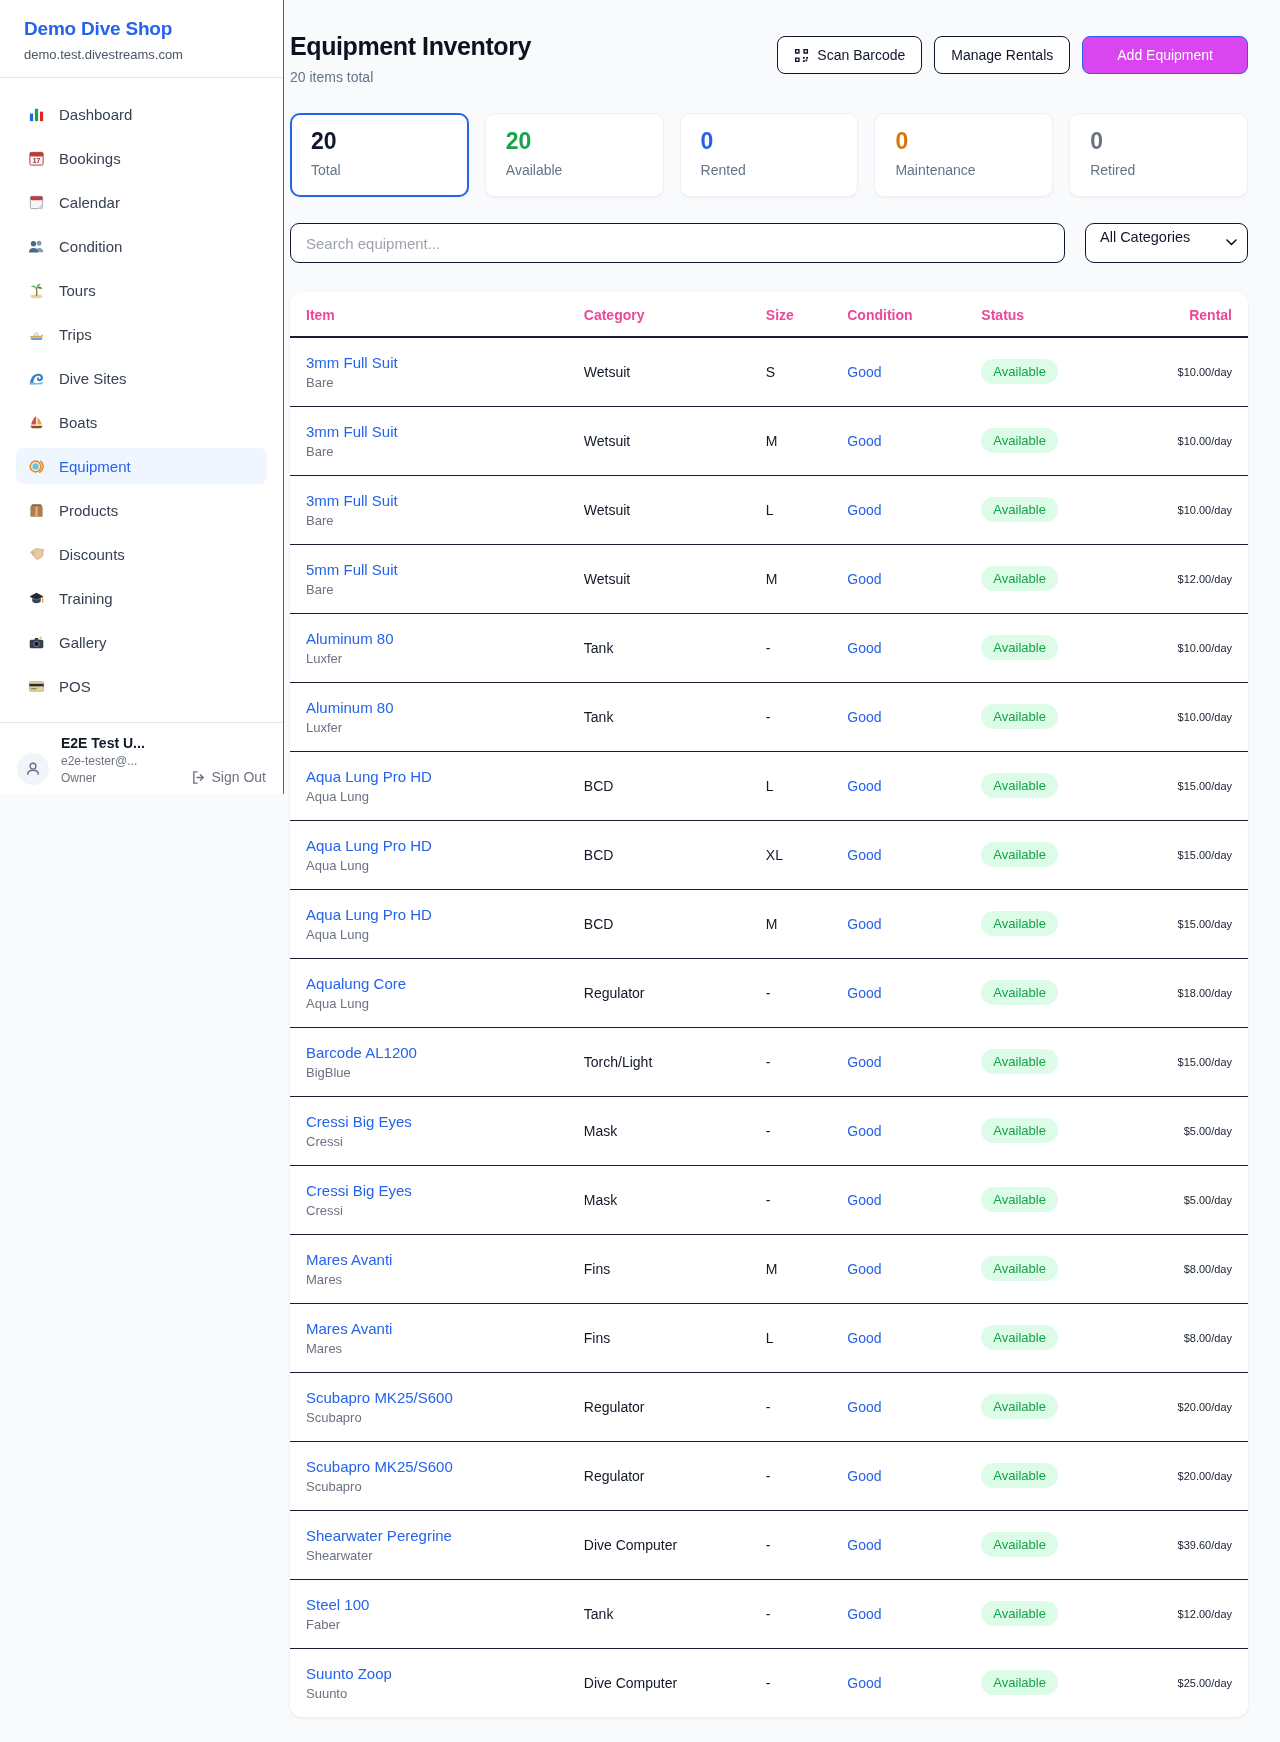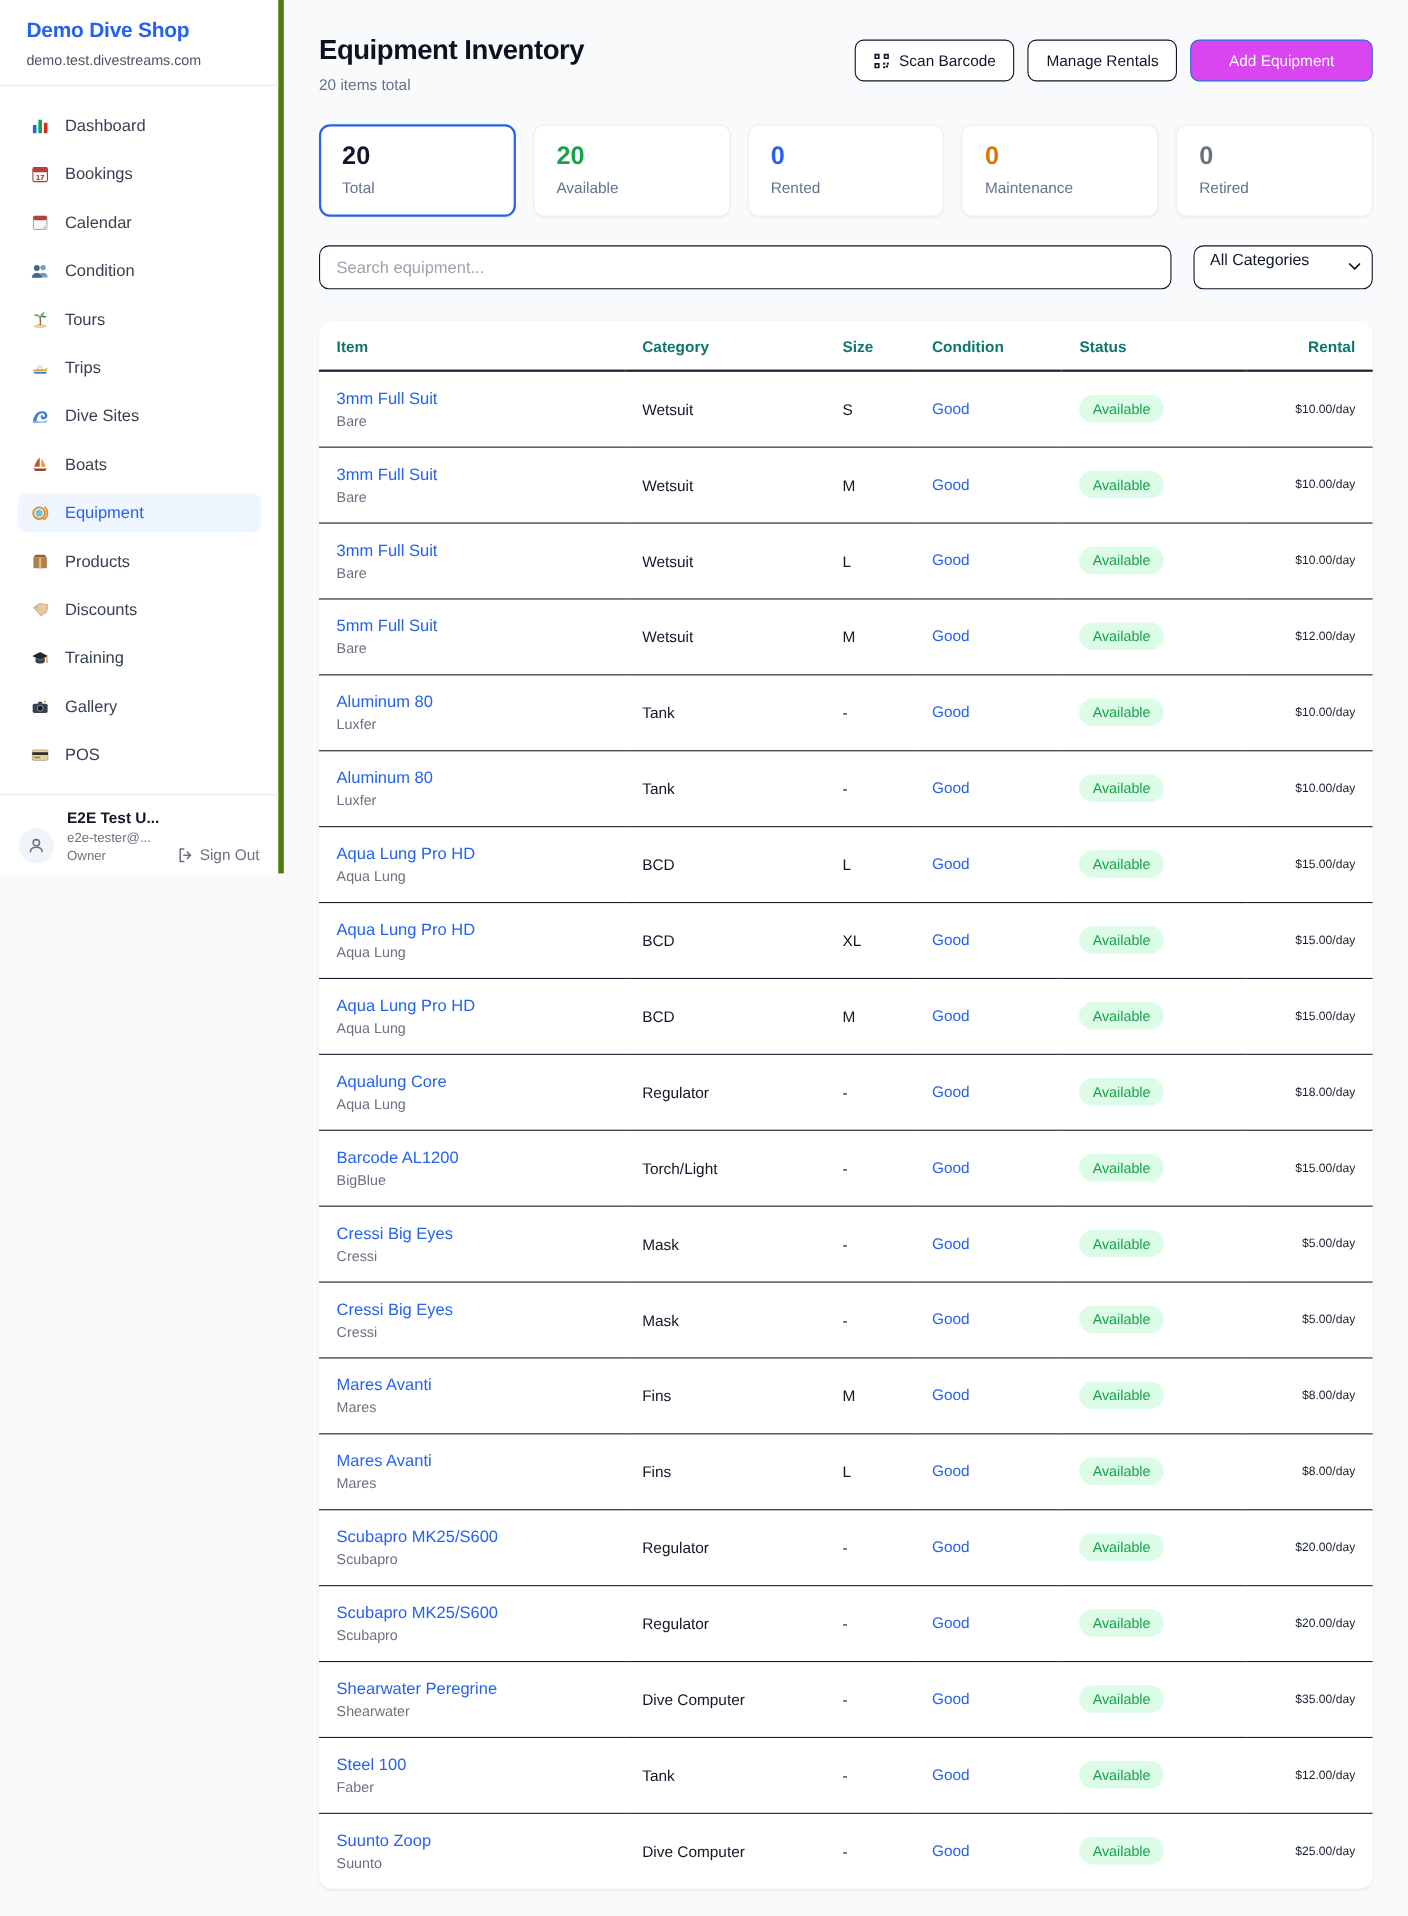--- a/index.html
+++ b/index.html
@@ -9,23 +9,23 @@
     background:#f8fafc;
     font-family:"Liberation Sans", sans-serif;
     color:#0f172a;
     position:relative;
     overflow:hidden;
   }
 
   
   .sidebar {
     position:absolute; left:0; top:0;
-    width:258px; height:794px;
+    width:284px; height:794px;
     background:#ffffff;
-    border-right:5px solid #4d7c0f;
+    border-right:1px solid #4d7c0f;
   }
   .sb-head { padding:18px 24px 15px; }
   .sb-title { font-size:19px; font-weight:bold; color:#2563eb; letter-spacing:-0.2px; }
   .sb-sub { font-size:13px; color:#4b5563; margin-top:7px; }
   .sb-divider { border:none; border-top:1px solid #e5e7eb; margin:0; }
   .nav { padding:18px 16px 10px; }
   .nav-item {
     display:flex; align-items:center; gap:13px;
     height:36px; padding:0 10px; margin-bottom:8px;
     border-radius:8px; font-size:15px; color:#374151; cursor:pointer;
@@ -95,21 +95,21 @@
   .chev { position:absolute; right:11px; top:16px; pointer-events:none; }
 
   .table-card {
     margin-top:29px; margin-bottom:30px;
     background:#ffffff; border-radius:12px;
     box-shadow:0 1px 3px rgba(15,23,42,.08);
     overflow:hidden;
   }
   table { width:100%; border-collapse:collapse; }
   thead th {
-    font-size:14px; font-weight:bold; color:#0f766e; text-align:left;
+    font-size:14px; font-weight:bold; color:#ec4899; text-align:left;
     padding:15px 16px 13px; border-bottom:2px solid #16202e;
     background:#ffffff;
   }
   th.r, td.r { text-align:right; }
   tbody tr { border-bottom:1px solid #16202e; height:69px; }
   tbody tr:last-child { border-bottom:none; }
   tbody td { padding:0 16px; vertical-align:middle; }
   .item-name { color:#2563eb; font-size:15px; font-weight:400; cursor:pointer; }
   .item-brand { color:#6b7280; font-size:13px; margin-top:4px; }
   .cell { font-size:14px; color:#111827; }
@@ -571,21 +571,21 @@
           </tr>
           <tr>
             <td>
               <div class="item-name">Shearwater Peregrine</div>
               <div class="item-brand">Shearwater</div>
             </td>
             <td class="cell">Dive Computer</td>
             <td class="cell">-</td>
             <td><span class="cond">Good</span></td>
             <td><span class="badge">Available</span></td>
-            <td class="r rent">$35.00/day</td>
+            <td class="r rent">$39.60/day</td>
           </tr>
           <tr>
             <td>
               <div class="item-name">Steel 100</div>
               <div class="item-brand">Faber</div>
             </td>
             <td class="cell">Tank</td>
             <td class="cell">-</td>
             <td><span class="cond">Good</span></td>
             <td><span class="badge">Available</span></td>

